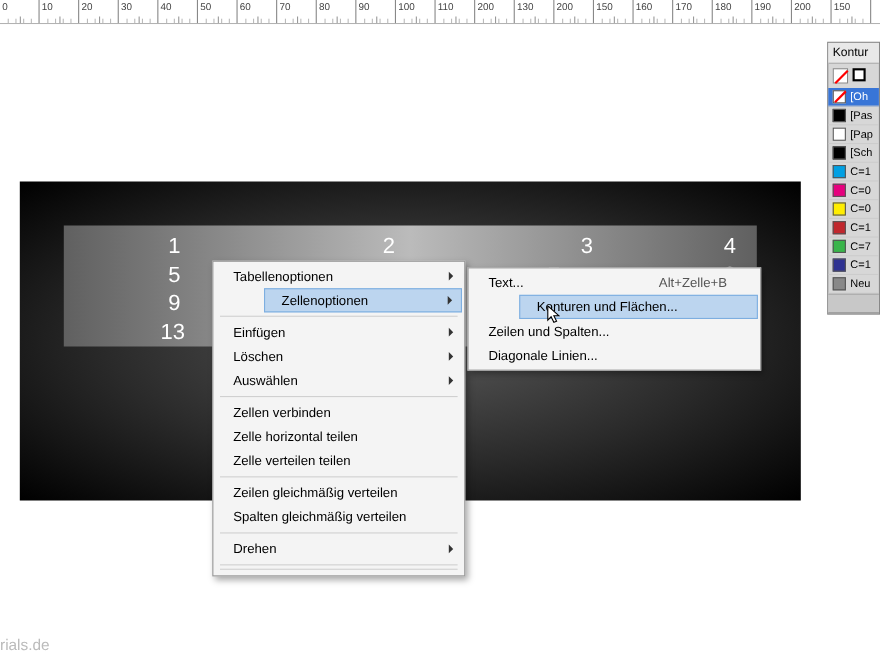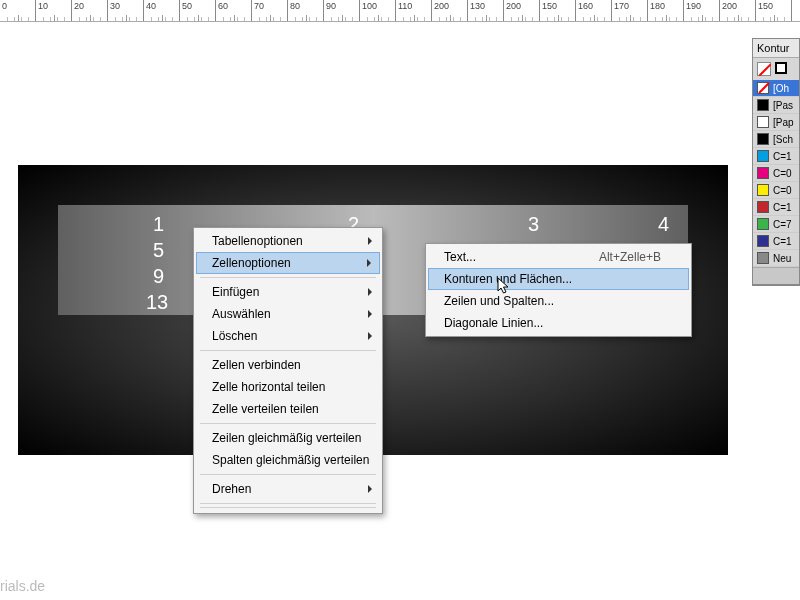--- a/index.html
+++ b/index.html
@@ -18,25 +18,25 @@
 .table-gradient { position: absolute; top: 40px; left: 40px; right: 40px; height: 110px; background: linear-gradient(to right, #606060 0%, #bbbbbb 50%, #606060 100%); color: #fff; font-family: "Times New Roman", serif; font-size: 20px; }
 .table-gradient .cell { position: absolute; }
 .c1 { top: 8px; left: 95px; } .c2 { top: 8px; left: 290px; } .c3 { top: 8px; left: 470px; } .c4 { top: 8px; left: 600px; }
 .c5 { top: 34px; left: 95px; } .c7 { top: 34px; left: 440px; } .c8 { top: 34px; left: 600px; }
 .c9 { top: 60px; left: 95px; }
 .c13 { top: 86px; left: 88px; }
 
 
 .menu { position: absolute; background: #f4f4f4; border: 1px solid #979797; box-shadow: 2px 3px 6px rgba(0,0,0,0.35); padding: 2px; font-size: 12px; color: #000; }
 .menu .item { padding: 4px 28px 4px 16px; white-space: nowrap; position: relative; cursor: default; }
-.menu .item.highlight { background: #bcd5ef; border: 1px solid #7daee0; padding: 3px 27px 3px 15px; }
+.menu .item.highlight { background: #bcd5ef; border: 1px solid #7daee0; padding: 3px 27px 3px 15px; margin-left: 44px; }
 .menu .sep { height: 1px; background: #d0d0d0; margin: 3px 4px; }
 .menu .item .arrow { position: absolute; right: 8px; top: 50%; transform: translateY(-50%); width: 0; height: 0; border-left: 4px solid #333; border-top: 4px solid transparent; border-bottom: 4px solid transparent; }
 .menu .shortcut { position: absolute; right: 28px; color: #555; }
-.menu1 { top: 227px; left: 193px; width: 190px; }
+.menu1 { top: 237px; left: 193px; width: 230px; }
 .menu2 { top: 243px; left: 425px; width: 267px; }
 
 
 .cursor { position: absolute; top: 278px; left: 497px; z-index: 100; pointer-events:none; }
 .cursor svg { width: 14px; height: 18px; }
 
 
 .panel { position: absolute; top: 38px; right: 0; width: 48px; background: #d7d7d7; border: 1px solid #888; font-size: 10px; }
 .panel-tab { background: #e8e8e8; border-bottom: 1px solid #aaa; padding: 3px 4px; font-size: 11px; }
 .panel-tools { padding: 4px; display: flex; gap: 4px; }
@@ -225,22 +225,22 @@
       <div class="cell c13">13</div>
     </div>
   </div>
 </div>
 
 <div class="menu menu1" id="menu1">
     <div class="item">Tabellenoptionen<span class="arrow"></span></div>
     <div class="item highlight">Zellenoptionen<span class="arrow"></span></div>
     <div class="sep"></div>
     <div class="item">Einfügen<span class="arrow"></span></div>
+    <div class="item">Löschen<span class="arrow"></span></div>
     <div class="item">Auswählen<span class="arrow"></span></div>
-    <div class="item">Löschen<span class="arrow"></span></div>
     <div class="sep"></div>
     <div class="item">Zellen verbinden</div>
     <div class="item">Zelle horizontal teilen</div>
     <div class="item">Zelle verteilen teilen</div>
     <div class="sep"></div>
     <div class="item">Zeilen gleichmäßig verteilen</div>
     <div class="item">Spalten gleichmäßig verteilen</div>
     <div class="sep"></div>
     <div class="item">Drehen<span class="arrow"></span></div>
     <div class="sep"></div>

